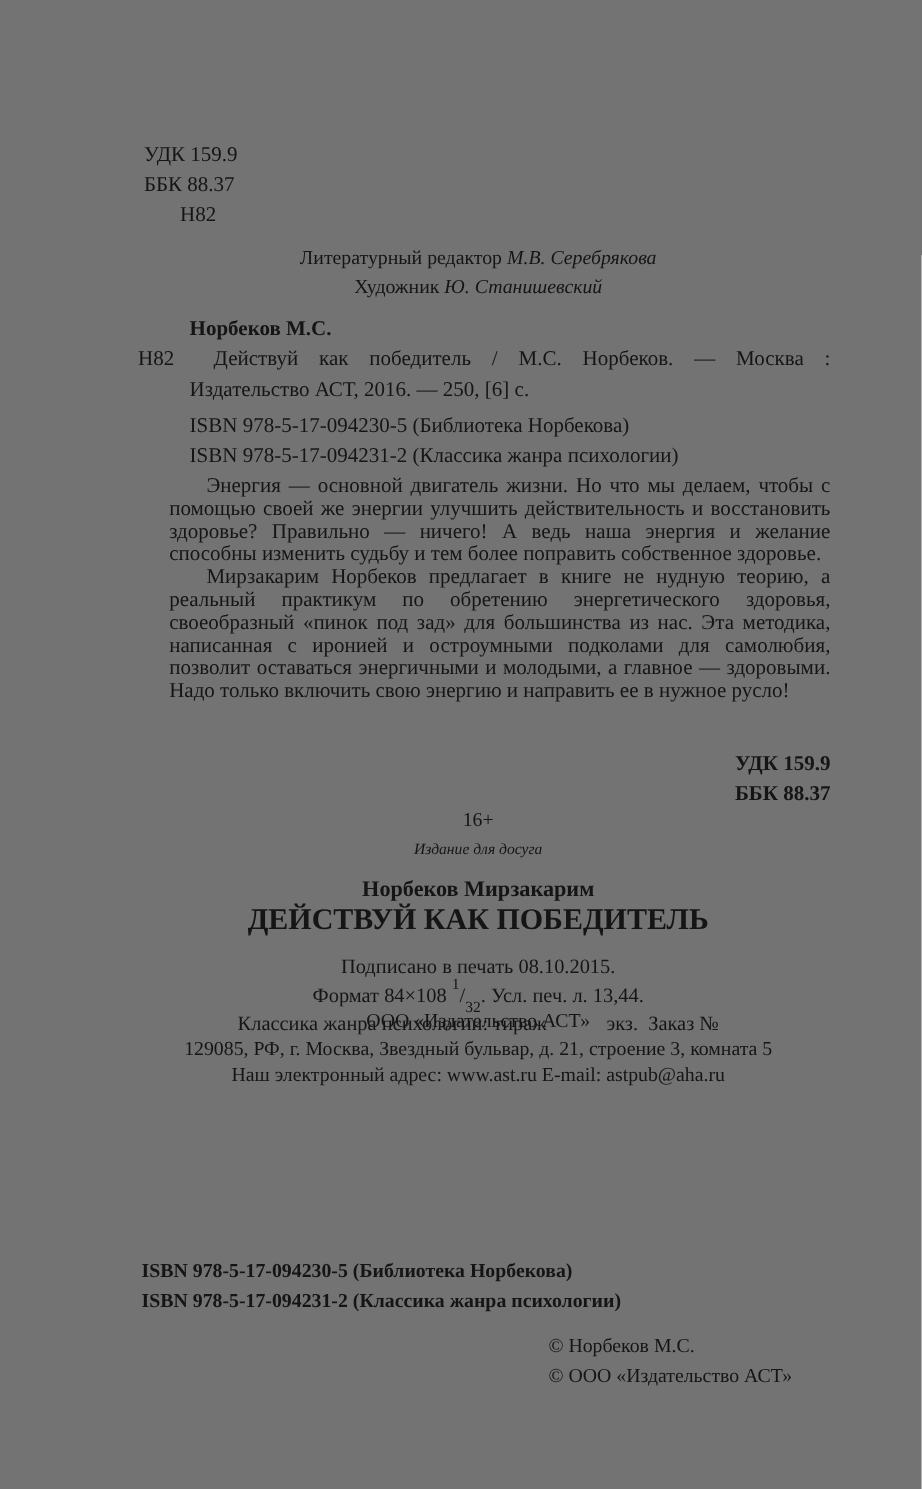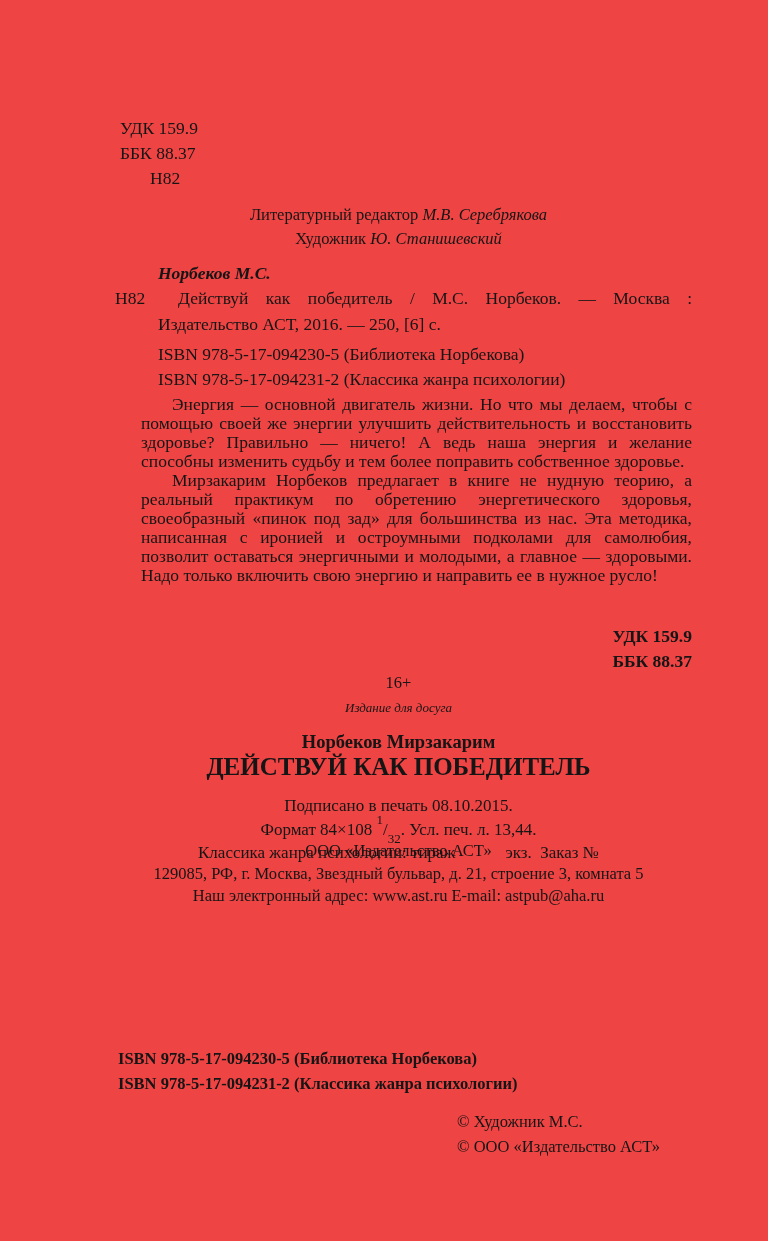--- a/index.html
+++ b/index.html
@@ -1,27 +1,27 @@
 <!DOCTYPE html>
 <html lang="ru"><head>
 <meta charset="utf-8">
 <style>
   html,body { margin:0; padding:0; background:#e9e9e9; }
   .page {
     position:relative;
     width:768px; height:1241px;
     margin:0 auto;
-    background:#ef4444;
+    background:#737373;
     color:#151515;
     font-family:"Liberation Serif","DejaVu Serif",serif;
     overflow:hidden;
   }
   .abs { position:absolute; }
   .centered { left:120px; width:557px; text-align:center; }
-  .bold { font-weight:bold;font-style:italic; }
+  .bold { font-weight:bold; }
   .italic { font-style:italic; }
   .pre { white-space:pre-wrap; }
 
   #top-codes { left:120px; top:116px; font-size:17.5px; line-height:25px; }
   #top-codes .code-indent { margin-left:30px; }
 
   #editors { top:203px; font-size:16.5px; line-height:24px; }
 
   #catalog { left:158px; top:261px; width:534px; font-size:17.5px; line-height:25.3px; }
   #catalog .catalog-code { position:absolute; left:-43px; top:25px; }
@@ -106,17 +106,17 @@
     <div>129085, РФ, г. Москва, Звездный бульвар, д. 21, строение 3, комната 5</div>
     <div>Наш электронный адрес: www.ast.ru E-mail: astpub@aha.ru</div>
   </div>
 
   <div class="abs" id="isbn-bottom">
     <div>ISBN 978-5-17-094230-5 (Библиотека Норбекова)</div>
     <div>ISBN 978-5-17-094231-2 (Классика жанра психологии)</div>
   </div>
 
   <div class="abs" id="copyright">
-    <div>© Художник М.С.</div>
+    <div>© Норбеков М.С.</div>
     <div>© ООО «Издательство АСТ»</div>
   </div>
 
 </div>
 
 </body></html>

